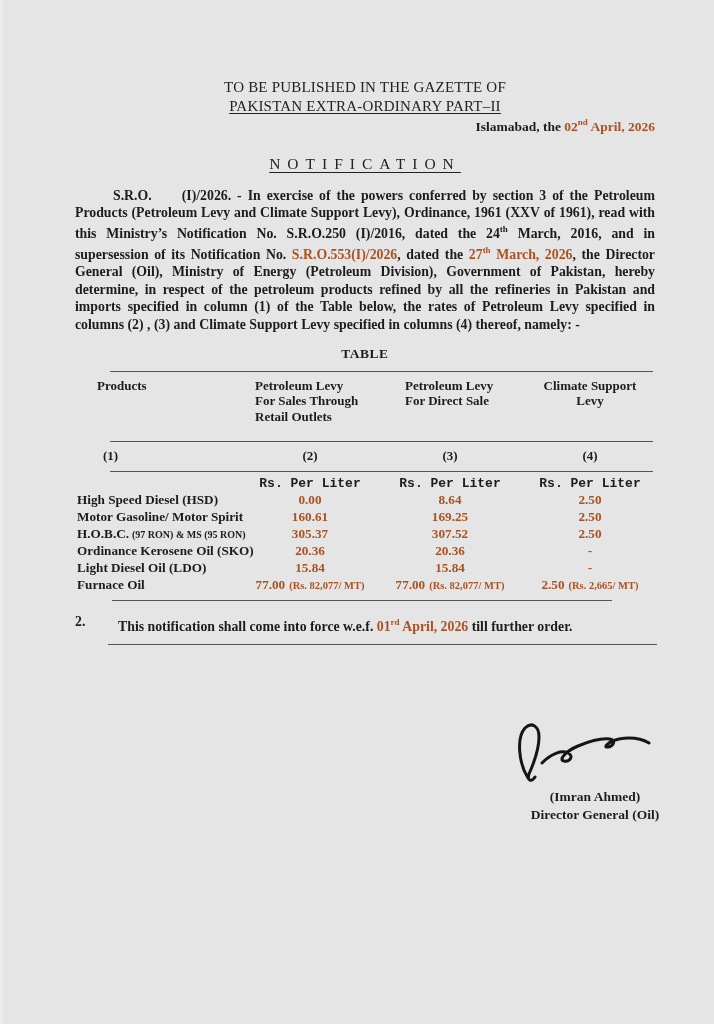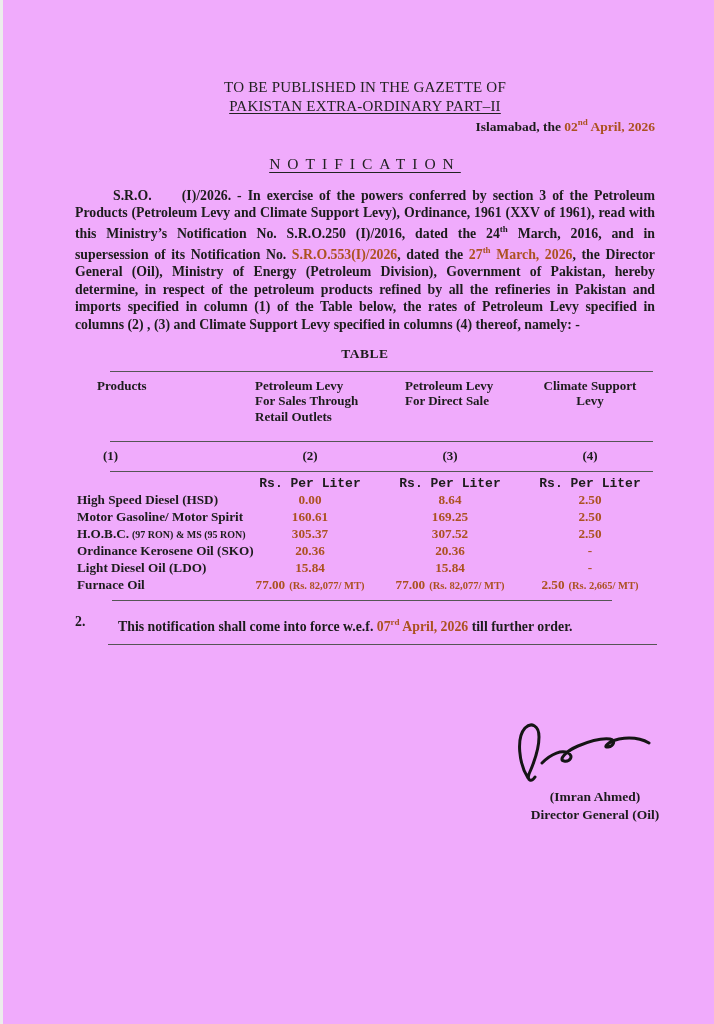--- a/index.html
+++ b/index.html
@@ -1,17 +1,17 @@
 <!DOCTYPE html>
 <html><head>
 <meta charset="utf-8">
 <style>
   html,body{margin:0;padding:0;background:#ffffff;}
   .page{
-    position:relative;width:714px;height:1024px;background:#f0abfc;
+    position:relative;width:714px;height:1024px;background:#e5e5e5;
     border-left:3px solid #ececec;box-sizing:border-box;overflow:hidden;
     font-family:"Liberation Serif", serif;color:#1c1c1c;
   }
   .content{position:absolute;left:72px;top:78px;width:580px;}
   .center{text-align:center;}
   .orange{color:#ab5220;}
   .gazette{font-size:15px;line-height:19px;letter-spacing:.2px;color:#222;}
   .gazette .u2{text-decoration:underline;text-underline-offset:2px;}
   .govt{margin-top:17px;font-size:15px;line-height:19px;color:#222;}
   .dashes{font-size:13px;line-height:14px;letter-spacing:1px;color:#333;}
@@ -150,21 +150,21 @@
         <div class="val"><span class="orange">77.00</span><span class="orange note">(Rs. 82,077/ MT)</span></div>
         <div class="val"><span class="orange">77.00</span><span class="orange note">(Rs. 82,077/ MT)</span></div>
         <div class="val"><span class="orange">2.50</span><span class="orange note">(Rs. 2,665/ MT)</span></div>
       </div>
 
       <div class="rule short bottom"></div>
     </div>
 
     <div class="clause">
       <span class="cnum">2.</span>
-      <span><span>This notification shall come into force w.e.f. </span><span class="orange">07</span><sup class="orange">rd</sup><span class="orange"> April, 2026</span><span> till further order.</span></span>
+      <span><span>This notification shall come into force w.e.f. </span><span class="orange">01</span><sup class="orange">rd</sup><span class="orange"> April, 2026</span><span> till further order.</span></span>
     </div>
 
     <div class="rule wide" style="margin-top:8px;"></div>
 
 
     <div class="sig">
       <svg width="150" height="68" viewBox="0 0 150 68">
         <path d="M16,60 C7,46 4,20 13,10 C19,4 27,7 27,19 C27,33 21,47 17,56 C15,62 19,65 23,59" fill="none" stroke="#151515" stroke-width="3" stroke-linecap="round"></path>
         <path d="M30,45 C40,35 50,32 56,35 C62,38 58,44 52,43 C46,42 54,33 66,28 C78,23 90,20 98,21 C104,22 102,28 96,29 C90,30 97,23 107,21 C119,19 130,21 137,25" fill="none" stroke="#151515" stroke-width="3" stroke-linecap="round"></path>
       </svg>

